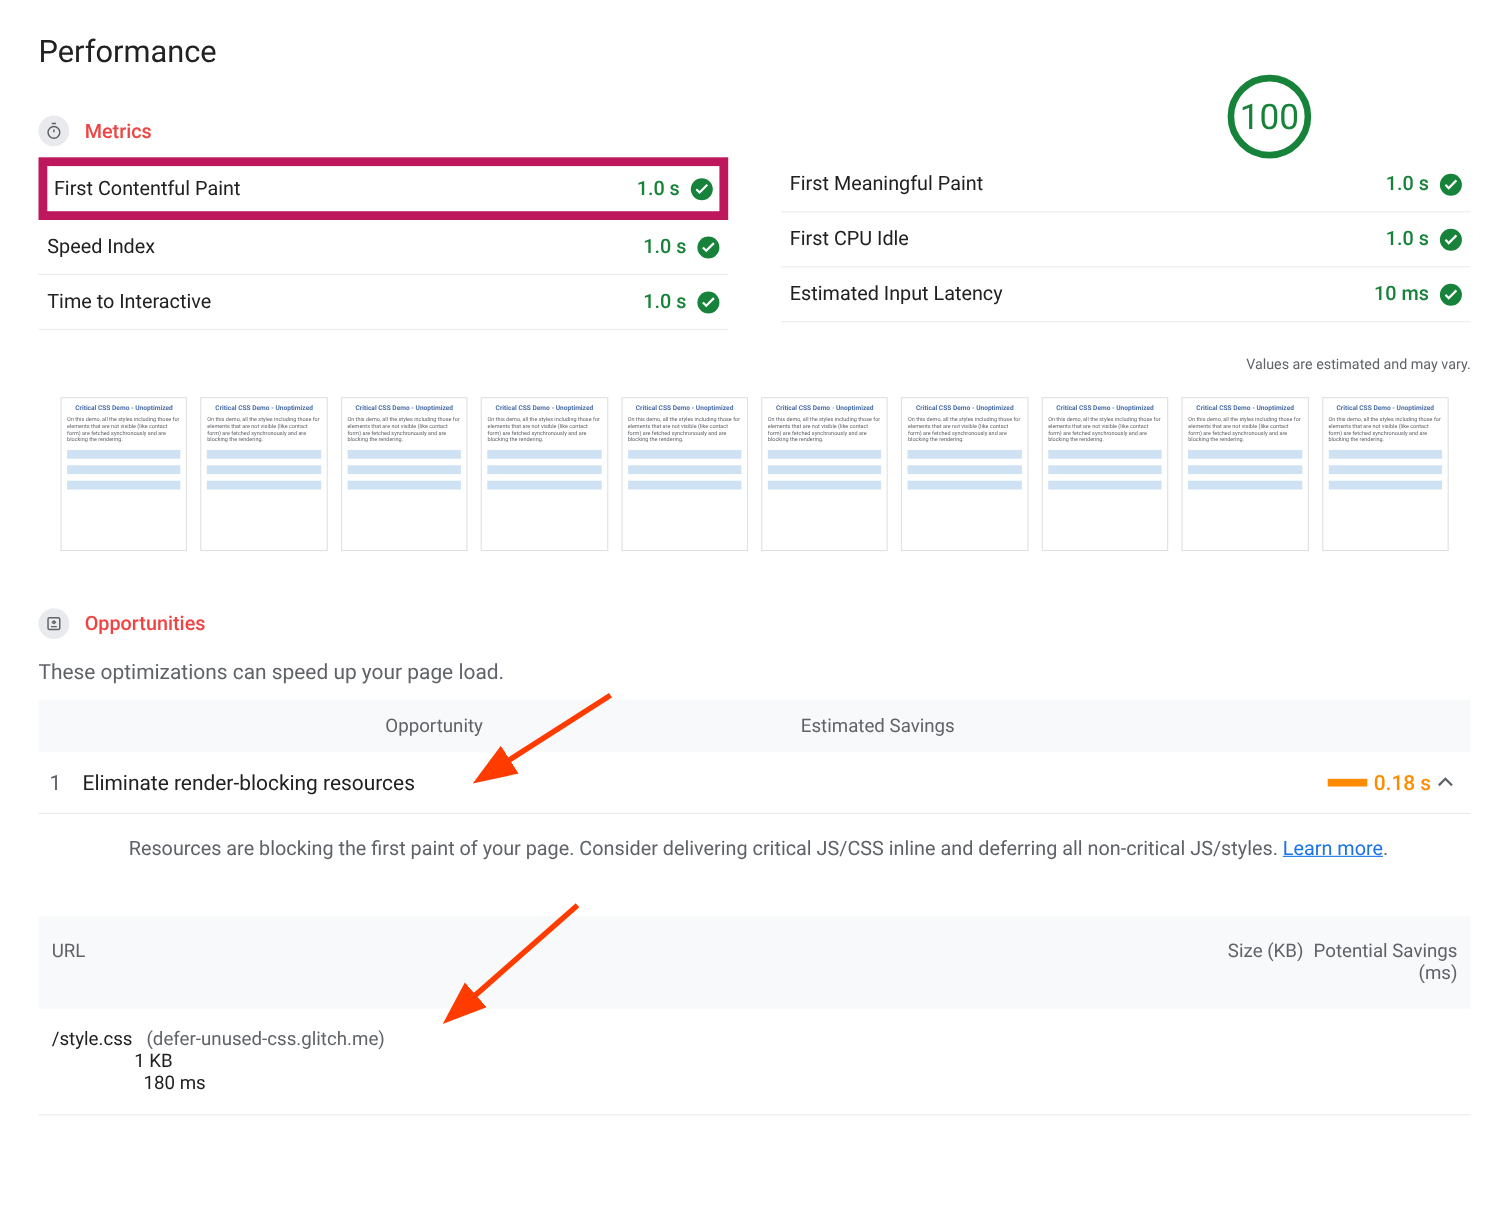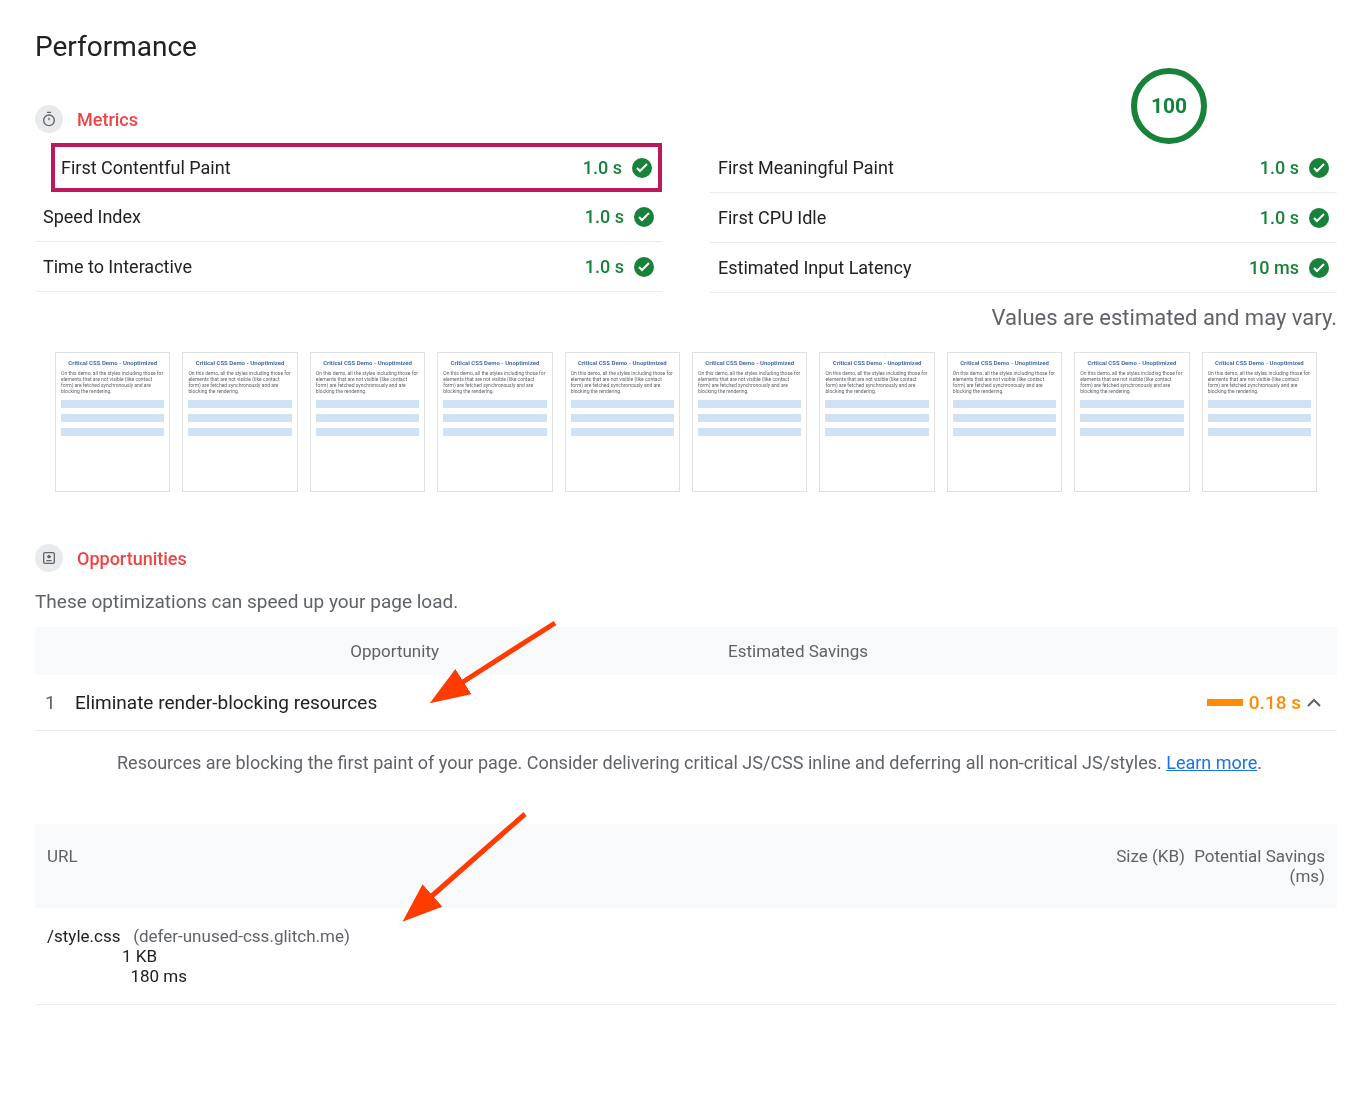--- a/index.html
+++ b/index.html
@@ -1,30 +1,30 @@
 <!DOCTYPE html>
 <html><head>
 <meta charset="utf-8">
 <style>
 * { box-sizing: border-box; margin: 0; padding: 0; }
 body { font-family: Roboto, 'Helvetica Neue', Arial, sans-serif; background: #fff; color: #212121; width: 1372px; padding: 30px 35px; }
 h1 { font-size: 28px; font-weight: 400; color: #212121; margin-bottom: 42px; }
 .header-row { display: flex; justify-content: space-between; align-items: flex-start; }
-.score-ring { width: 76px; height: 76px; border-radius: 50%; border: 6px solid #178239; display: flex; align-items: center; justify-content: center; font-size: 21px; color: #178239; font-weight: 700; position: absolute; top: 68px; right: 165px; }
+.score-ring { width: 76px; height: 76px; border-radius: 50%; border: 6px solid #178239; display: flex; align-items: center; justify-content: center; font-size: 32px; color: #178239; font-weight: 400; position: absolute; top: 68px; right: 180px; }
 .section-header { display: flex; align-items: center; gap: 14px; margin-bottom: 10px; }
 .section-icon { width: 28px; height: 28px; background: #e8eaed; border-radius: 50%; display: flex; align-items: center; justify-content: center; color: #5f6368; font-size: 16px; }
 .section-title { font-size: 18px; font-weight: 500; color: #ef4444; }
 .metrics { display: flex; gap: 48px; }
 .metrics-col { flex: 1; }
 .metric-row { display: flex; justify-content: space-between; align-items: center; padding: 14px 8px; border-bottom: 1px solid #ebebeb; font-size: 18px; }
-.metric-row.highlighted { border: 4px solid #be185d; padding: 10px 6px; margin-left: 16px; }
+.metric-row.highlighted { border: 8px solid #be185d; padding: 10px 6px; }
 .metric-label { color: #212121; }
 .metric-value { display: flex; align-items: center; gap: 10px; color: #178239; font-weight: 500; justify-content: space-between; }
 .check-icon { width: 20px; height: 20px; border-radius: 50%; background: #178239; display: flex; align-items: center; justify-content: center; color: #fff; font-size: 12px; }
-.note { text-align: right; color: #5f6368; font-size: 22px; margin-top: 12px; }
+.note { text-align: right; color: #5f6368; font-size: 13px; margin-top: 24px; }
 .filmstrip { display: flex; gap: 12px; margin-top: 22px; padding: 0 20px; }
 .thumb { flex: 1; height: 140px; border: 1px solid #e0e0e0; background: #fff; padding: 6px 5px; display: flex; flex-direction: column; gap: 4px; font-size: 6px; overflow: hidden; }
 .thumb-title { color: #4a6da7; font-weight: bold; text-align: center; line-height: 1.2; }
 .thumb-text { color: #5f6368; line-height: 1.2; font-size: 5px; }
 .thumb-bar { background: #cfe2f3; height: 8px; margin-top: 2px; }
 .opportunities { margin-top: 52px; }
 .opportunities .section-icon svg { width: 16px; height: 16px; }
 .opp-desc { color: #5f6368; font-size: 19px; margin: 18px 0 14px 0; }
 .opp-table-header { display: flex; background: #f8f9fa; padding: 14px 120px 14px 44px; font-size: 17px; color: #5f6368; }
 .opp-table-header .col-opp { flex: 0 0 360px; text-align: right; }

